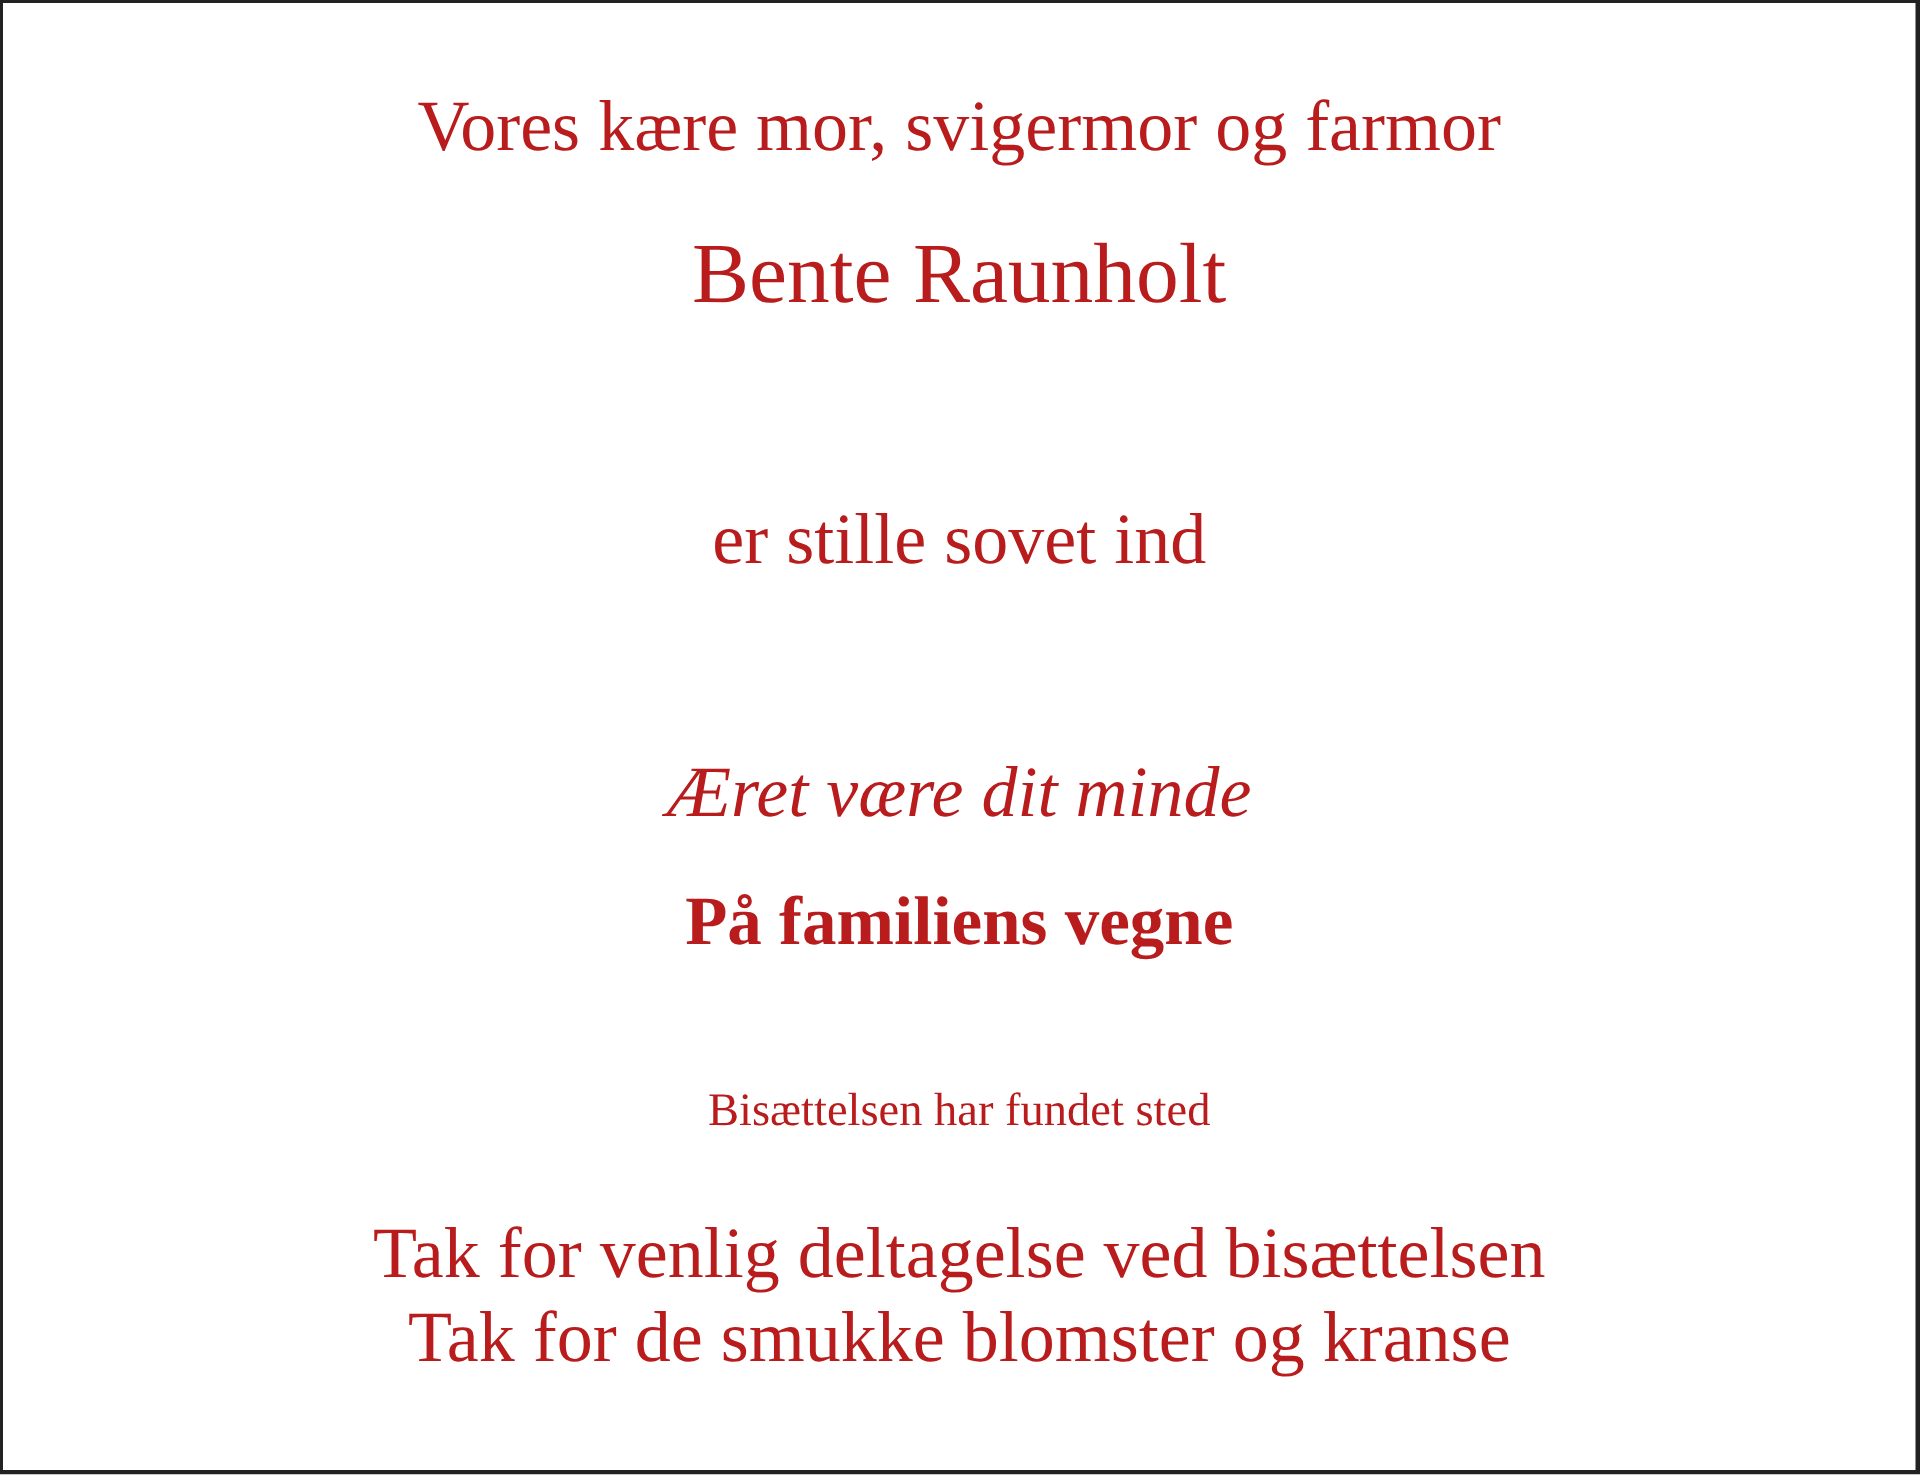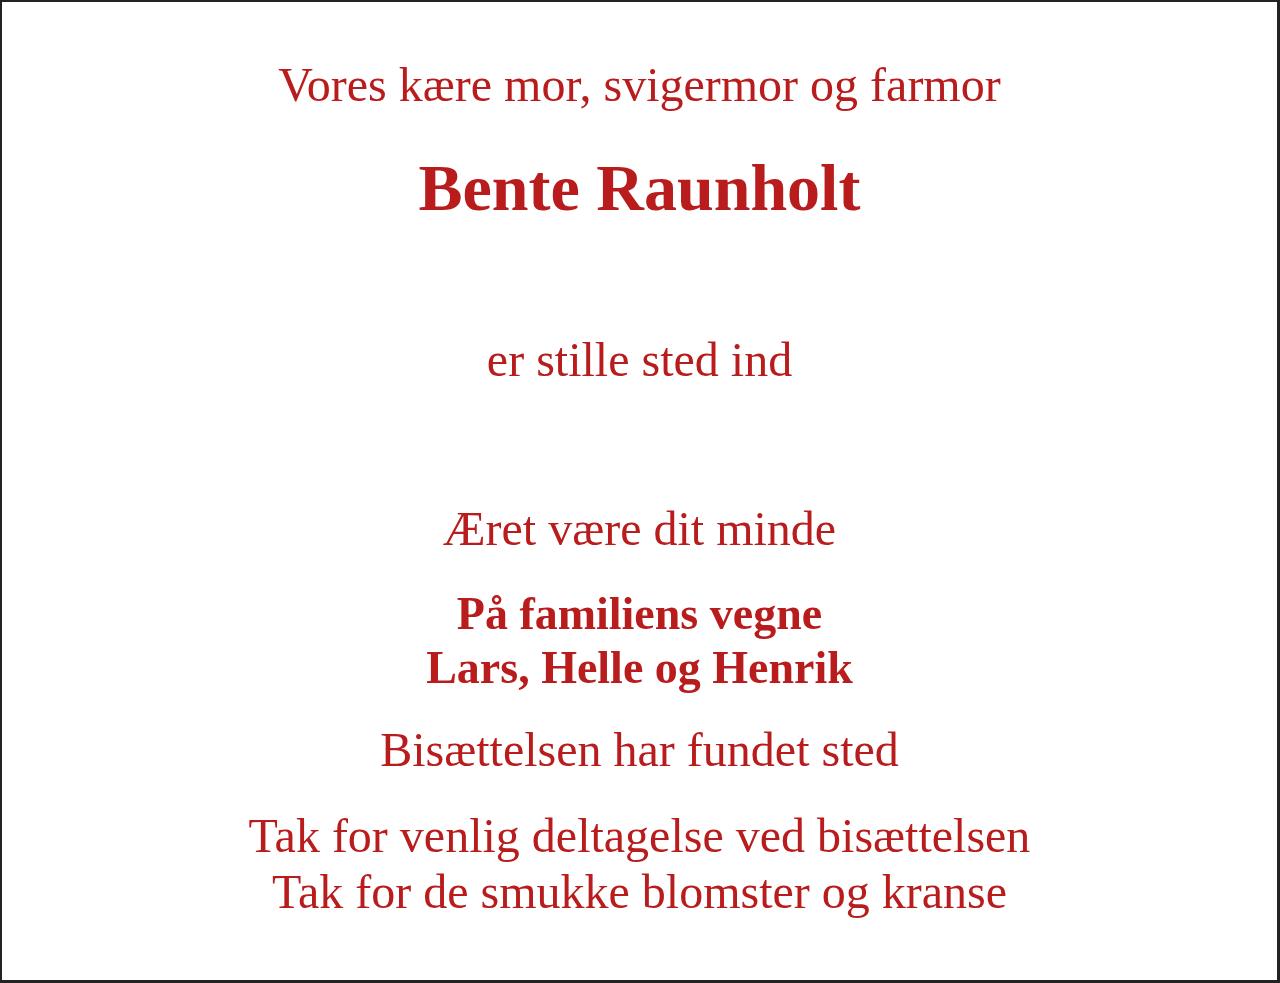--- a/index.html
+++ b/index.html
@@ -5,39 +5,38 @@
     html, body { margin:0; padding:0; background:#fff; }
     .card {
       position:relative; width:1280px; height:983px; box-sizing:border-box;
       border:2px solid #222; border-right-width:3px; border-bottom-width:3px;
       background:#fff; color:#b91c1c;
       font-family:"Liberation Serif", serif;
       text-align:center;
     }
     .line { position:absolute; left:0; right:0; white-space:nowrap; }
     .intro { top:55px; font-size:48px; }
-    .name { top:148px; font-size:66px; font-weight:bold; }
+    .name { top:148px; font-size:57px; font-weight:normal; }
     .born { top:247px; font-size:48px; }
     .died1 { top:330px; font-size:48px; }
     .died2 { top:414px; font-size:48px; }
-    .motto { top:499px; font-size:48px; }
+    .motto { top:499px; font-size:48px; font-style:italic; }
     .family { top:585px; font-size:46px; font-weight:bold; line-height:54px;text-align:center; }
-    .funeral { top:720px; font-size:48px; }
+    .funeral { top:720px; font-size:31px; }
     .thanks { top:806px; font-size:48px; line-height:56px; }
   </style>
 </head>
 <body>
 
 <div class="card">
   <div class="line intro">Vores kære mor, svigermor og farmor</div>
   <div class="line name">Bente Raunholt</div>
-  <div class="line died1">er stille sted ind</div>
+  <div class="line died1">er stille sovet ind</div>
   <div class="line motto">Æret være dit minde</div>
   <div class="line family">
     <div>På familiens vegne</div>
-    <div>Lars, Helle og Henrik</div>
   </div>
   <div class="line funeral">Bisættelsen har fundet sted</div>
   <div class="line thanks">
     <div>Tak for venlig deltagelse ved bisættelsen</div>
     <div>Tak for de smukke blomster og kranse</div>
   </div>
 </div>
 
 </body></html>

